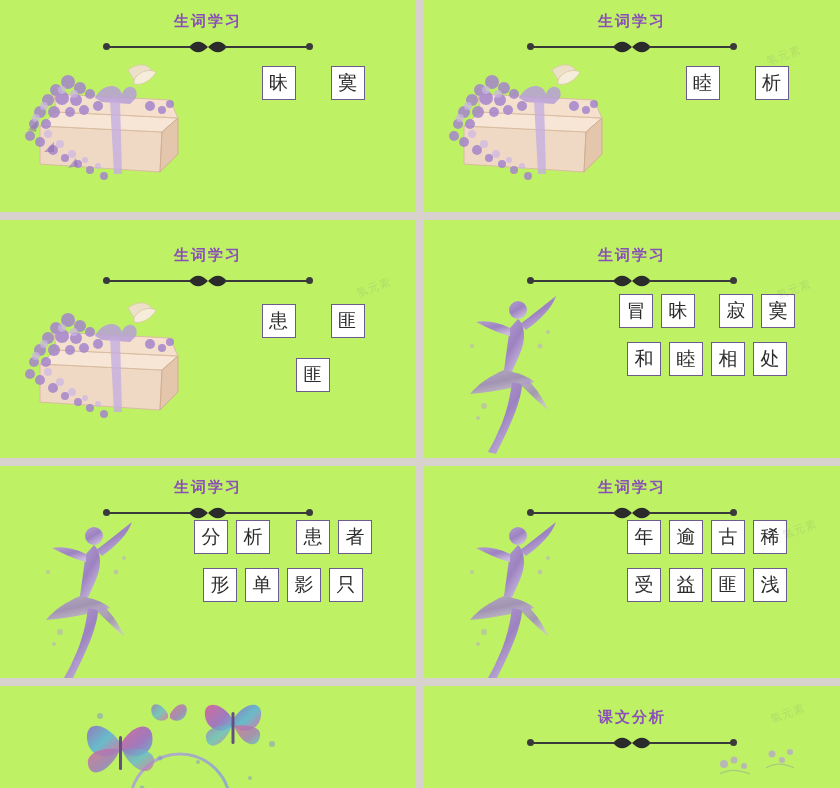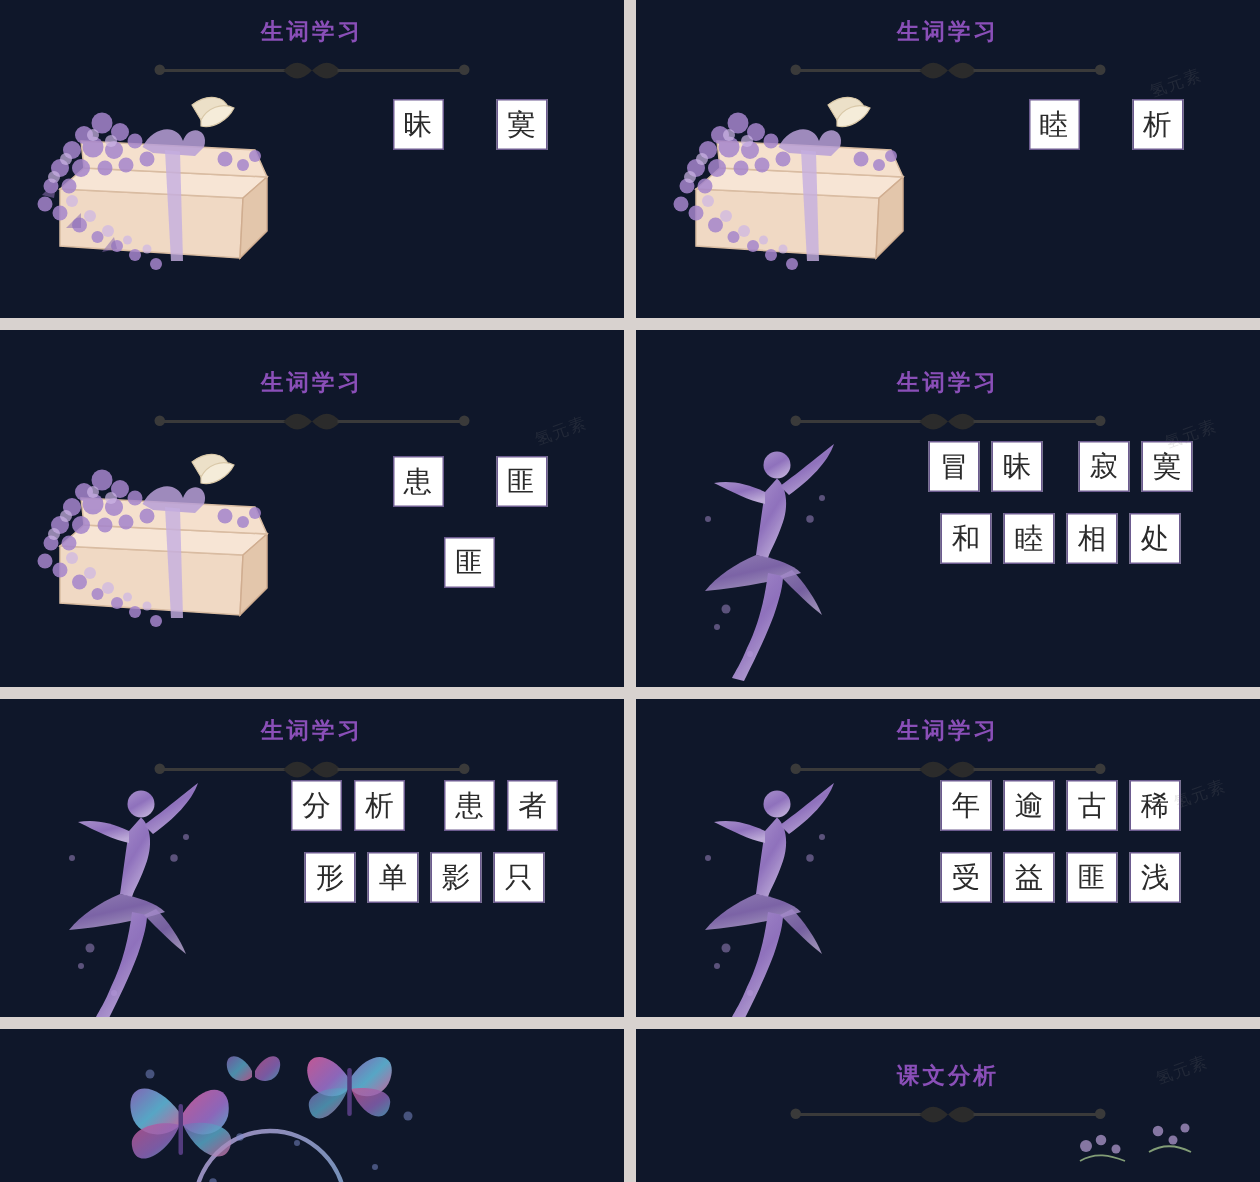--- a/index.html
+++ b/index.html
@@ -12,21 +12,21 @@
   .grid{
     display:grid;
     grid-template-columns:416px 416px;
     grid-template-rows:212px 238px 212px 126px;
     column-gap:8px;
     row-gap:8px;
     padding:0 0 0 0;
     box-sizing:border-box;
   }
   .slide{
-    background:#0f172a;
+    background:#bef264;
     position:relative;
     overflow:hidden;
   }
   
   .title{
     text-align:center;
     color:#8a4fb8;
     font-weight:bold;
     letter-spacing:2px;
     font-size:15px;

